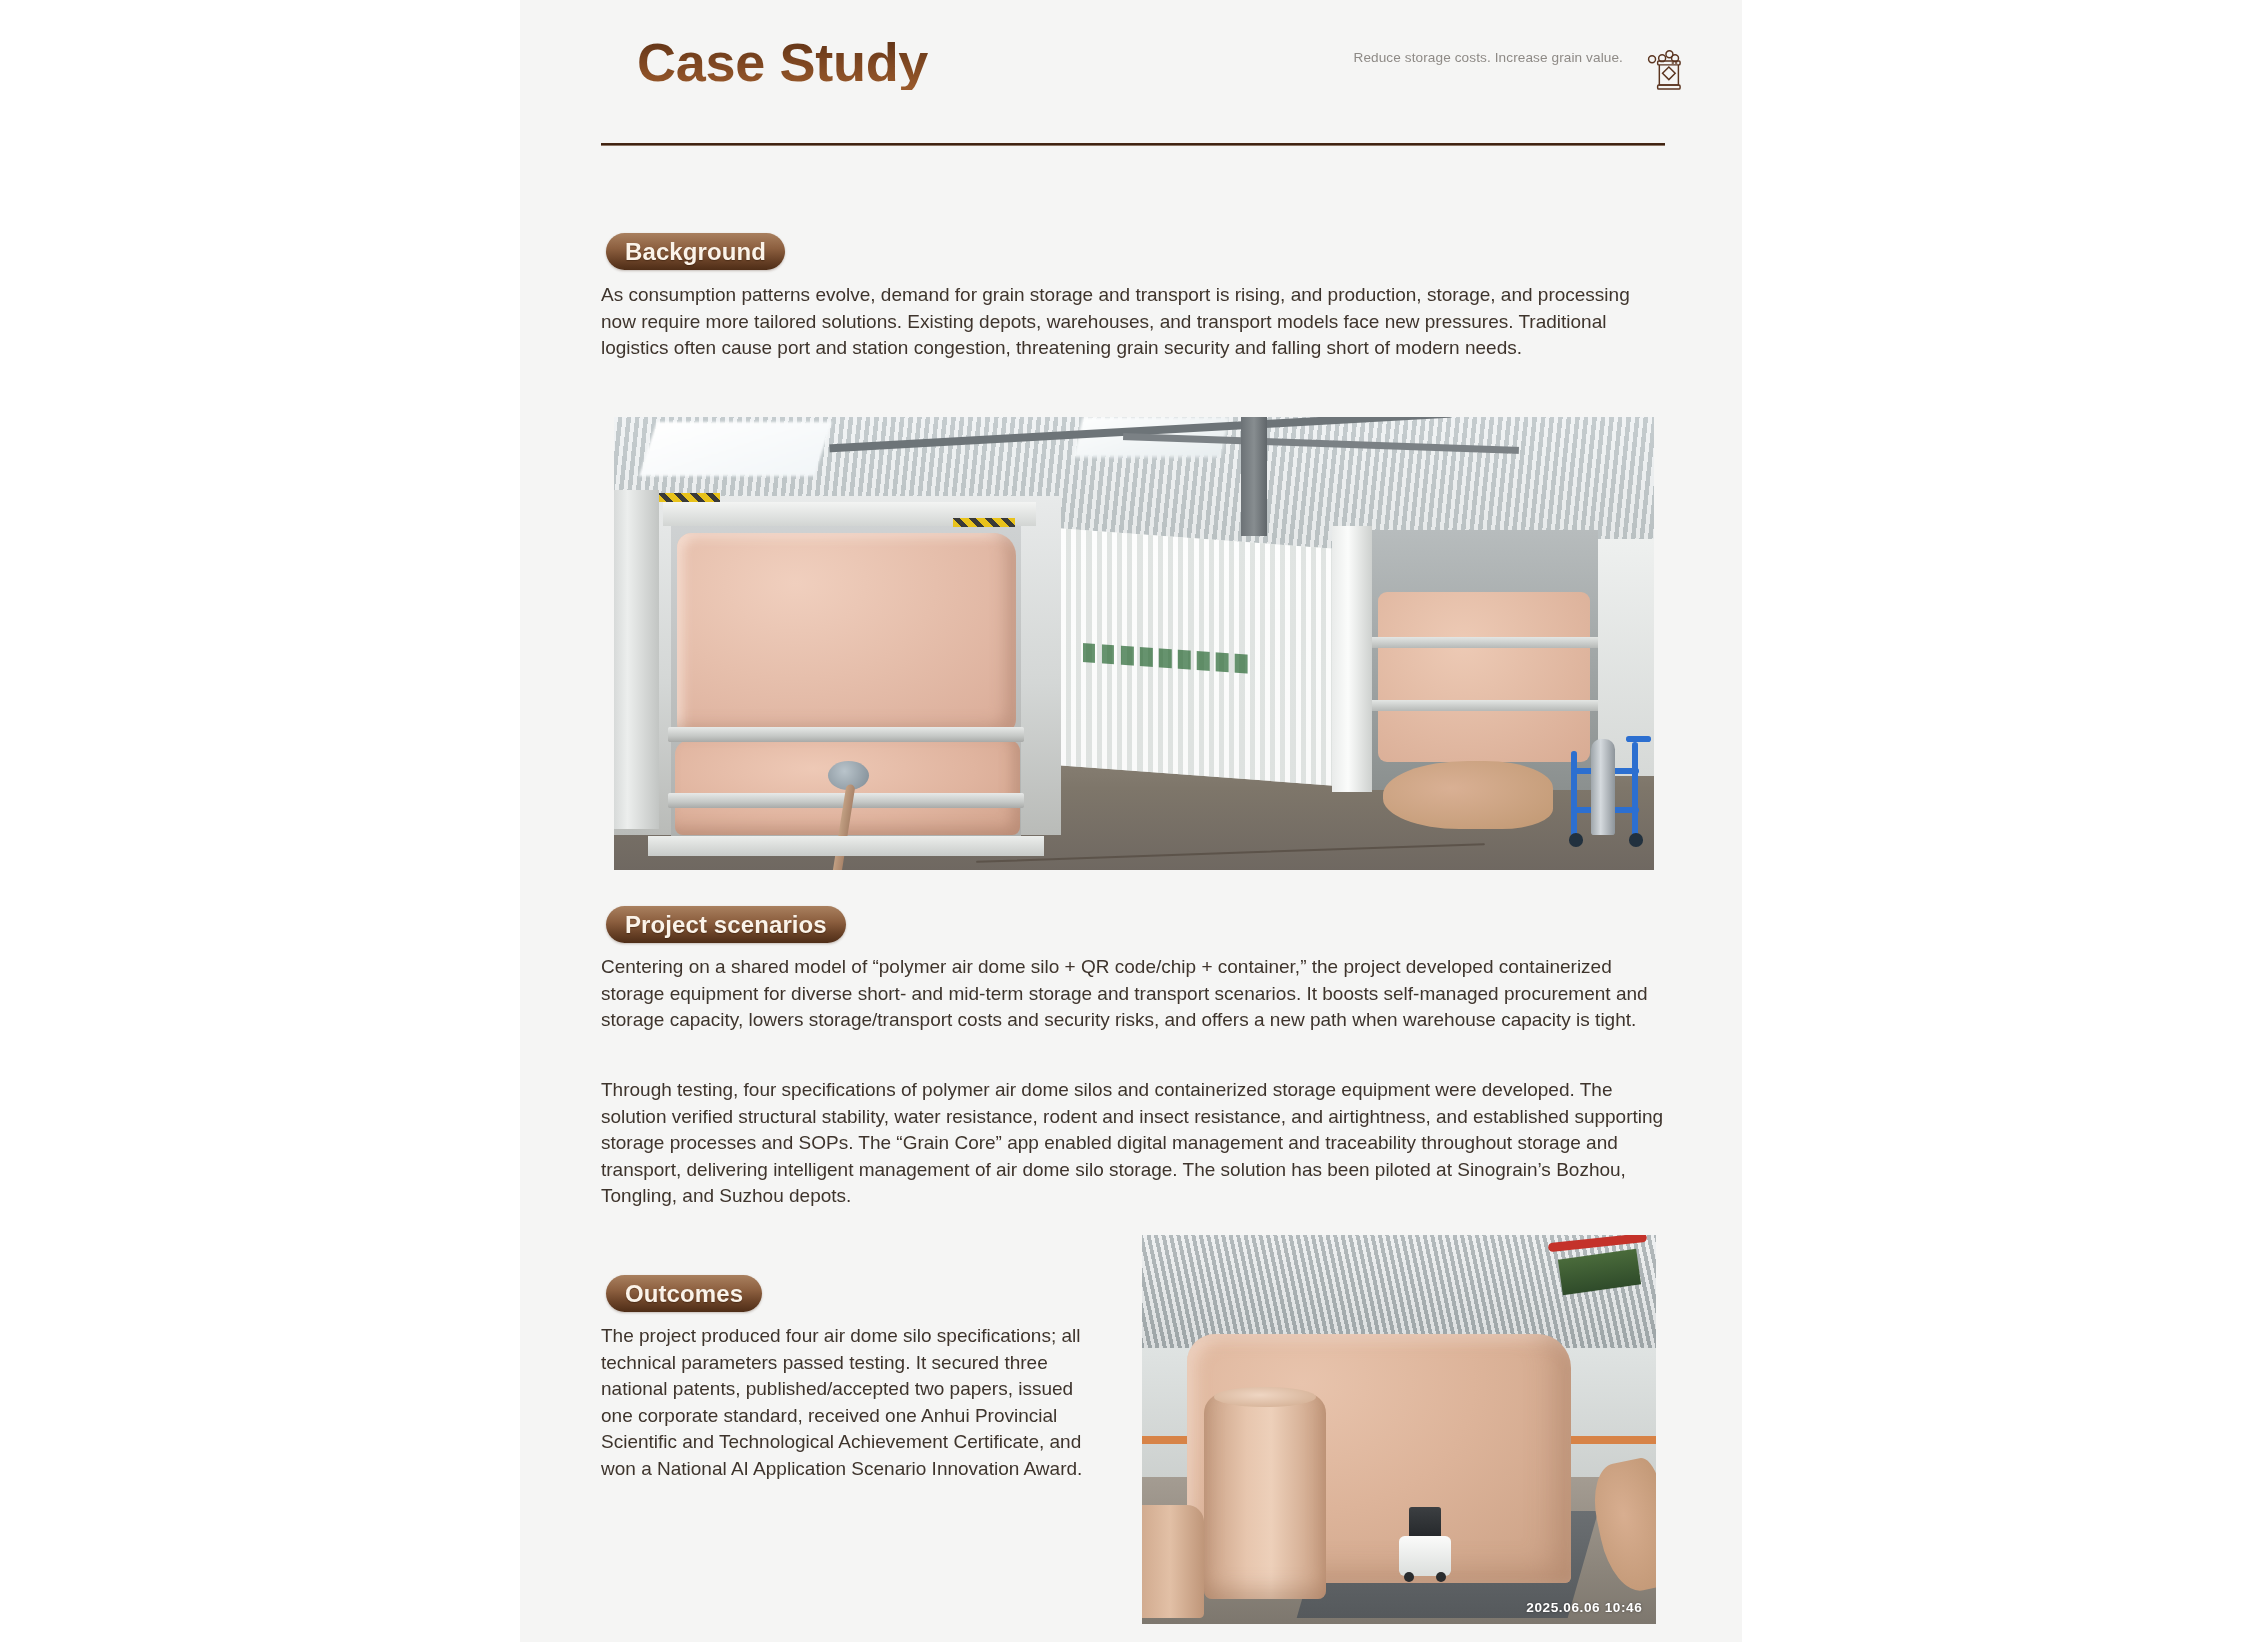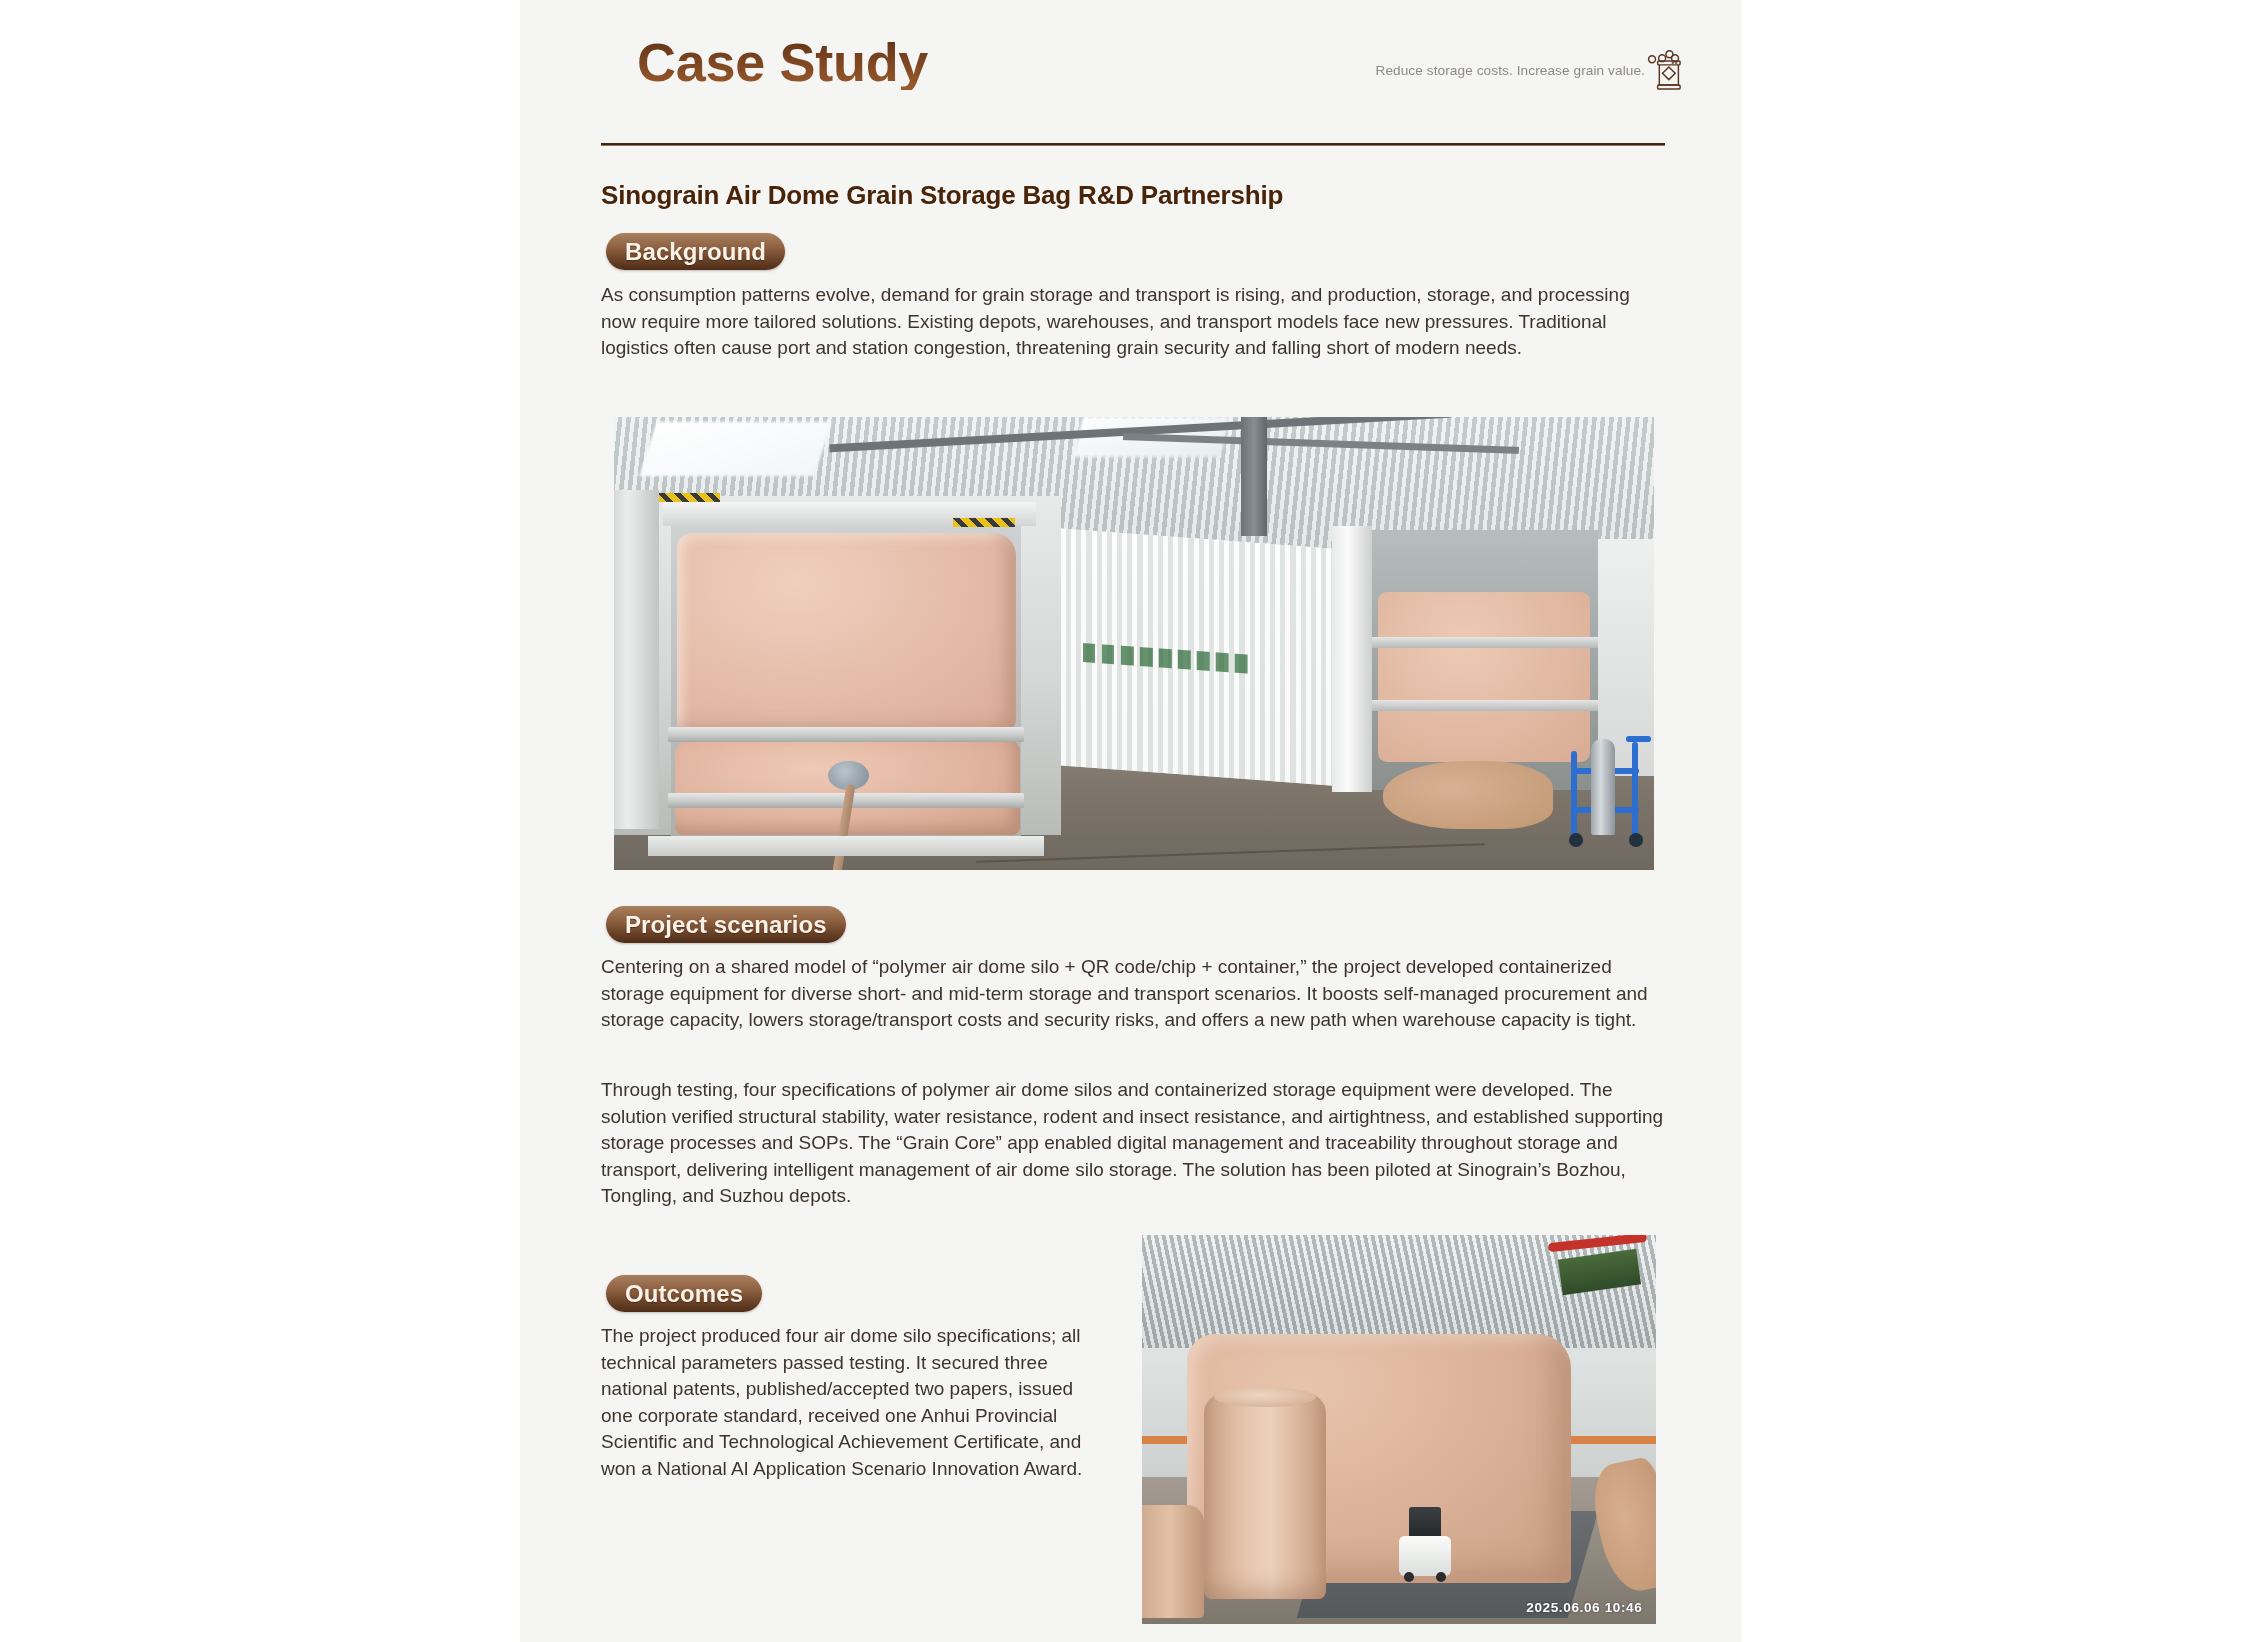--- a/index.html
+++ b/index.html
@@ -46,22 +46,22 @@
     text-shadow: none;
     line-height: 1.05;
     white-space: nowrap;
   }
 
   #tagline-wrap {
     position: absolute;
     right: 17px;
     top: 21.5px;
     display: flex;
-    align-items: center;
-    gap: 2px;
+    align-items: flex-start;
+    gap: 24px;
   }
 
   #tagline {
     font-size: 13.6px;
     color: #8e8a86;
     letter-spacing: 0.1px;
     white-space: nowrap;
   }
 
   #sack-icon {
@@ -397,21 +397,20 @@
         <line x1="45" y1="22.5" x2="47" y2="22.5" stroke="#5b3520" stroke-width="2.6" stroke-linecap="round"></line>
         <line x1="51" y1="22.5" x2="53" y2="22.5" stroke="#5b3520" stroke-width="2.6" stroke-linecap="round"></line>
         <path d="M22 26 L22 62 L56 62 L56 26" fill="none" stroke="#5b3520" stroke-width="2.6"></path>
         <rect x="19" y="62" width="40" height="7" rx="2" fill="none" stroke="#5b3520" stroke-width="2.6"></rect>
         <rect x="31" y="33" width="16" height="16" fill="none" stroke="#5b3520" stroke-width="2.6" transform="rotate(45 39 41)"></rect>
       </svg>
     </div>
   </div>
   <div id="title-rule"></div>
 
-  <div id="subtitle">Sinograin Air Dome Grain Storage Bag R&amp;D Partnership</div>
 
   <div class="badge" style="left:86px; top:233px;">Background</div>
 
   <div class="para" style="left:81px; top:282px; width:1068px;">As consumption patterns evolve, demand for grain storage and transport is rising, and production, storage, and processing now require more tailored solutions. Existing depots, warehouses, and transport models face new pressures. Traditional logistics often cause port and station congestion, threatening grain security and falling short of modern needs.</div>
 
   <div class="photo" id="photo1">
     <div id="p1-wall"></div>
     <div id="p1-roof"></div>
     <div id="p1-sky1"></div>
     <div id="p1-sky2"></div>

